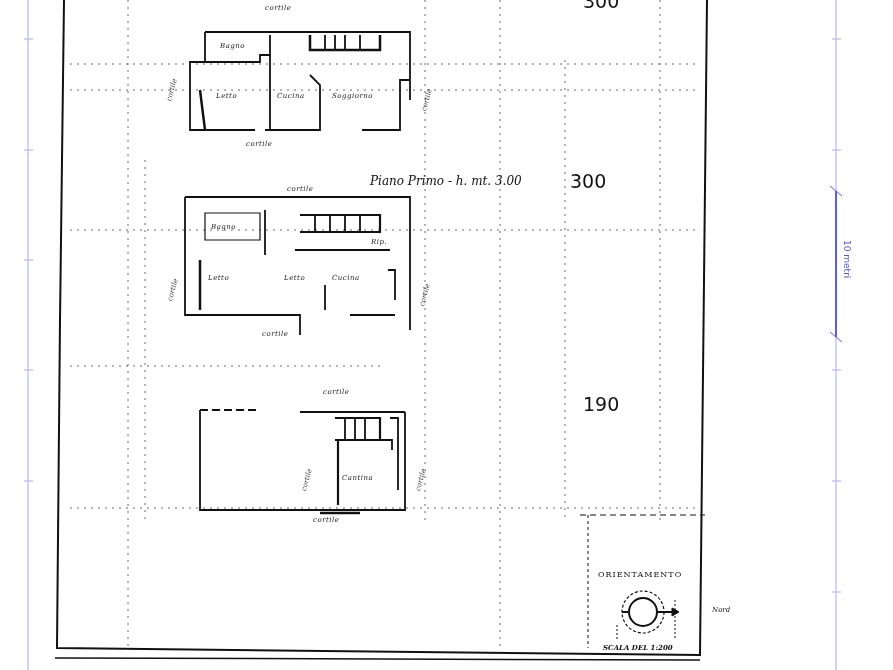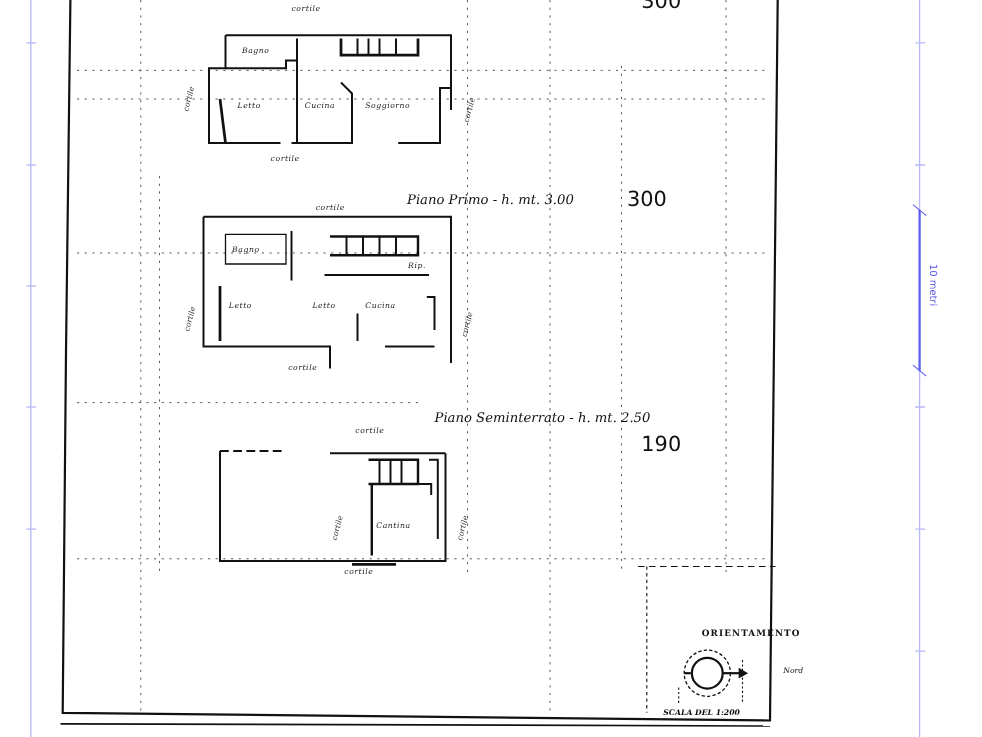--- a/index.html
+++ b/index.html
@@ -8,22 +8,22 @@
   .sheet { position:absolute; left:0; top:0; width:793px; height:670px; }
   svg { position:absolute; left:0; top:0; }
   .lbl { position:absolute; font-style:italic; font-size:9px; color:#222; white-space:nowrap;
          font-family:"DejaVu Serif", serif; letter-spacing:0.5px; }
   .lbl.small { font-size:7px; }
   .floor-title { position:absolute; font-style:italic; font-size:12px; color:#111; white-space:nowrap;
                  font-family:"DejaVu Serif", serif;text-align:center; }
   .height-num { position:absolute; font-size:19px; color:#111; font-family:"DejaVu Sans", sans-serif; }
   .vert { position:absolute; font-style:italic; font-size:7px; color:#333; transform:rotate(-75deg);
           transform-origin:left top; white-space:nowrap; }
-  .orient-title { position:absolute; font-size:8px; font-weight:bold; letter-spacing:1px; color:#111;
-                  font-family:"DejaVu Serif", serif;margin-left:40px; }
+  .orient-title { position:absolute; font-size:8px; font-weight:normal; letter-spacing:1px; color:#111;
+                  font-family:"DejaVu Serif", serif; }
   .scale-text { position:absolute; font-size:7px; font-style:italic; font-weight:bold; color:#111;
                 font-family:"DejaVu Serif", serif; }
   .nord { position:absolute; font-size:7px; font-style:italic; color:#111;margin-left:32px; }
   .ruler-label { position:absolute; font-size:9px; color:#5555dd; transform:rotate(90deg);
                  transform-origin:left top; white-space:nowrap; font-family:"DejaVu Sans", sans-serif; }
 </style>
 </head>
 <body>
 
 <div class="sheet">
@@ -151,21 +151,20 @@
   <span class="lbl small" style="left:332px;top:274px;">Cucina</span>
   <span class="lbl small" style="left:371px;top:238px;text-align:right;">Rip.</span>
   <span class="floor-title" style="left:370px;top:174px;">Piano Primo - h. mt. 3.00</span>
   <span class="height-num" style="left:570px;top:170px;">300</span>
 
   <span class="lbl small" style="left:323px;top:388px;">cortile</span>
   <span class="lbl small" style="left:313px;top:516px;">cortile</span>
   <span class="vert" style="left:300px;top:490px;">cortile</span>
   <span class="vert" style="left:414px;top:490px;">cortile</span>
   <span class="lbl small" style="left:342px;top:474px;">Cantina</span>
-  <span class="floor-title" style="left:395px;top:373px;">Piano Seminterrato - h. mt. 2.50</span>
   <span class="height-num" style="left:583px;top:393px;">190</span>
 
   <span class="orient-title" style="left:598px;top:570px;">ORIENTAMENTO</span>
   <span class="nord" style="left:680px;top:606px;">Nord</span>
   <span class="scale-text" style="left:603px;top:643px;">SCALA DEL 1:200</span>
 
   <span class="ruler-label" style="left:852px;top:240px;">10 metri</span>
 </div>
 
 </body></html>

